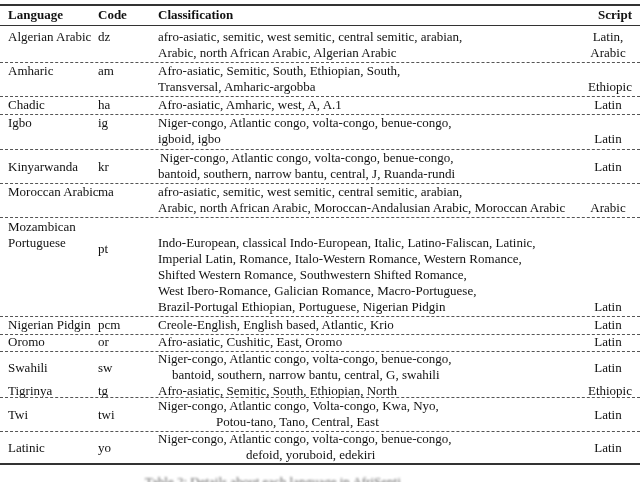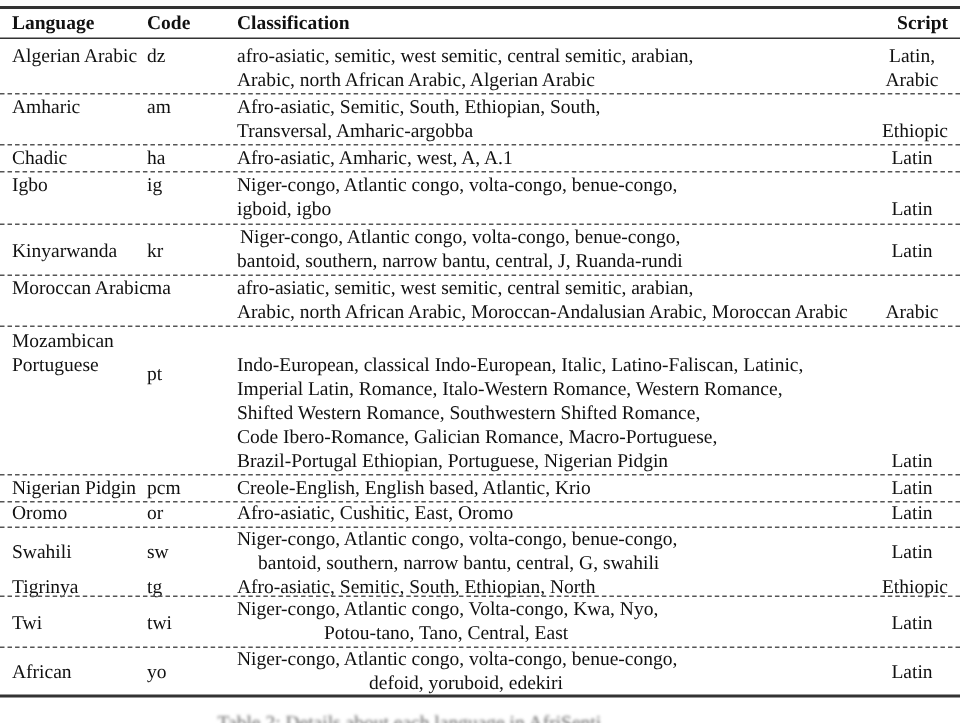--- a/index.html
+++ b/index.html
@@ -71,21 +71,21 @@
   <div class="cell cls" style="top:196px">Arabic, north African Arabic, Moroccan-Andalusian Arabic, Moroccan Arabic</div>
   <div class="cell script-c" style="top:196px">Arabic</div>
   <div class="dash" style="top:213px"></div>
 
   <div class="cell lang" style="top:215px">Mozambican</div>
   <div class="cell lang" style="top:231px">Portuguese</div>
   <div class="cell code" style="top:237px">pt</div>
   <div class="cell cls" style="top:231px">Indo-European, classical Indo-European, Italic, Latino-Faliscan, Latinic,</div>
   <div class="cell cls" style="top:247px">Imperial Latin, Romance, Italo-Western Romance, Western Romance,</div>
   <div class="cell cls" style="top:263px">Shifted Western Romance, Southwestern Shifted Romance,</div>
-  <div class="cell cls" style="top:279px">Code Ibero-Romance, Galician Romance, Macro-Portuguese,</div>
+  <div class="cell cls" style="top:279px">West Ibero-Romance, Galician Romance, Macro-Portuguese,</div>
   <div class="cell cls" style="top:295px">Brazil-Portugal Ethiopian, Portuguese, Nigerian Pidgin</div>
   <div class="cell script-c" style="top:295px">Latin</div>
   <div class="dash" style="top:312px"></div>
 
   <div class="cell lang" style="top:313px">Nigerian Pidgin</div>
   <div class="cell code" style="top:313px">pcm</div>
   <div class="cell cls" style="top:313px">Creole-English, English based, Atlantic, Krio</div>
   <div class="cell script-c" style="top:313px">Latin</div>
   <div class="dash" style="top:330px"></div>
 
@@ -107,21 +107,21 @@
   <div class="cell script" style="top:379px">Ethiopic</div>
   <div class="dash" style="top:393px"></div>
 
   <div class="cell lang" style="top:403px">Twi</div>
   <div class="cell code" style="top:403px">twi</div>
   <div class="cell cls" style="top:394px">Niger-congo, Atlantic congo, Volta-congo, Kwa, Nyo,</div>
   <div class="cell cls" style="top:410px;left:216px">Potou-tano, Tano, Central, East</div>
   <div class="cell script-c" style="top:403px">Latin</div>
   <div class="dash" style="top:427px"></div>
 
-  <div class="cell lang" style="top:436px">African</div>
+  <div class="cell lang" style="top:436px">Latinic</div>
   <div class="cell code" style="top:436px">yo</div>
   <div class="cell cls" style="top:427px">Niger-congo, Atlantic congo, volta-congo, benue-congo,</div>
   <div class="cell cls" style="top:443px;left:246px">defoid, yoruboid, edekiri</div>
   <div class="cell script-c" style="top:436px">Latin</div>
   <div class="rule-bot" style="top:459px"></div>
 </div>
 
 <div class="caption">Table 2: Details about each language in AfriSenti</div>
 
 </body></html>

